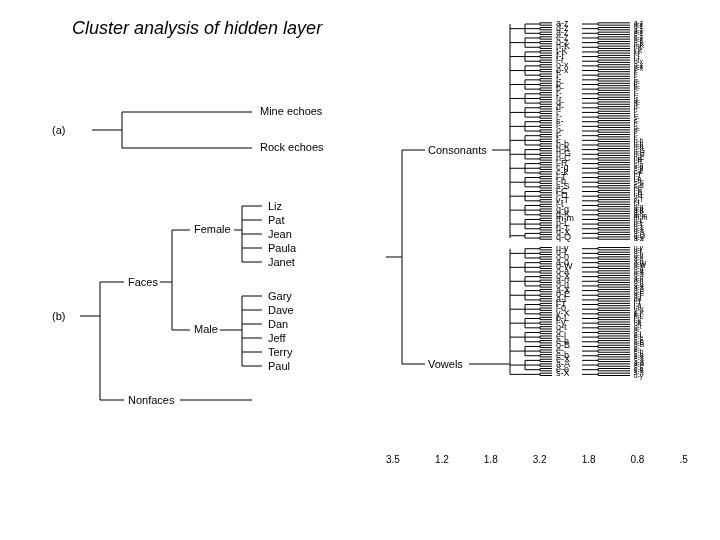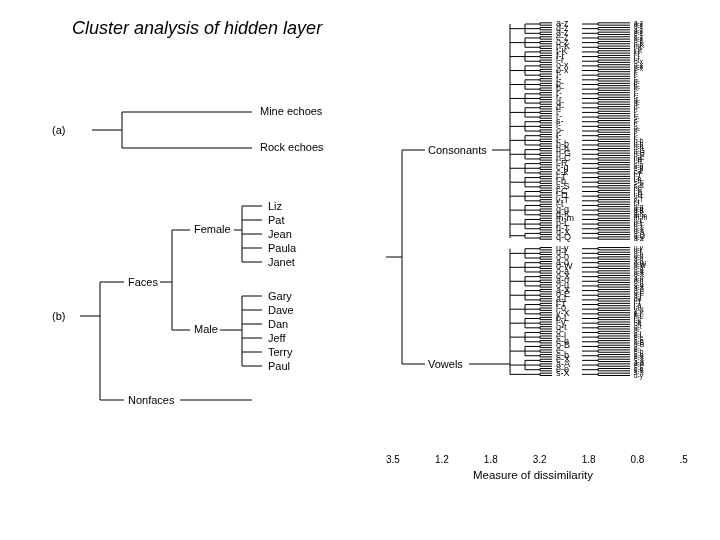--- a/index.html
+++ b/index.html
@@ -1043,14 +1043,13 @@
   <div class="axis-ticks">
     <span>3.5</span>
     <span>1.2</span>
     <span>1.8</span>
     <span>3.2</span>
     <span>1.8</span>
     <span>0.8</span>
     <span>.5</span>
     <span>0</span>
   </div>
-  <div class="axis-label">Measure of dissimilarity</div>
 </figure>
 
 </body></html>

